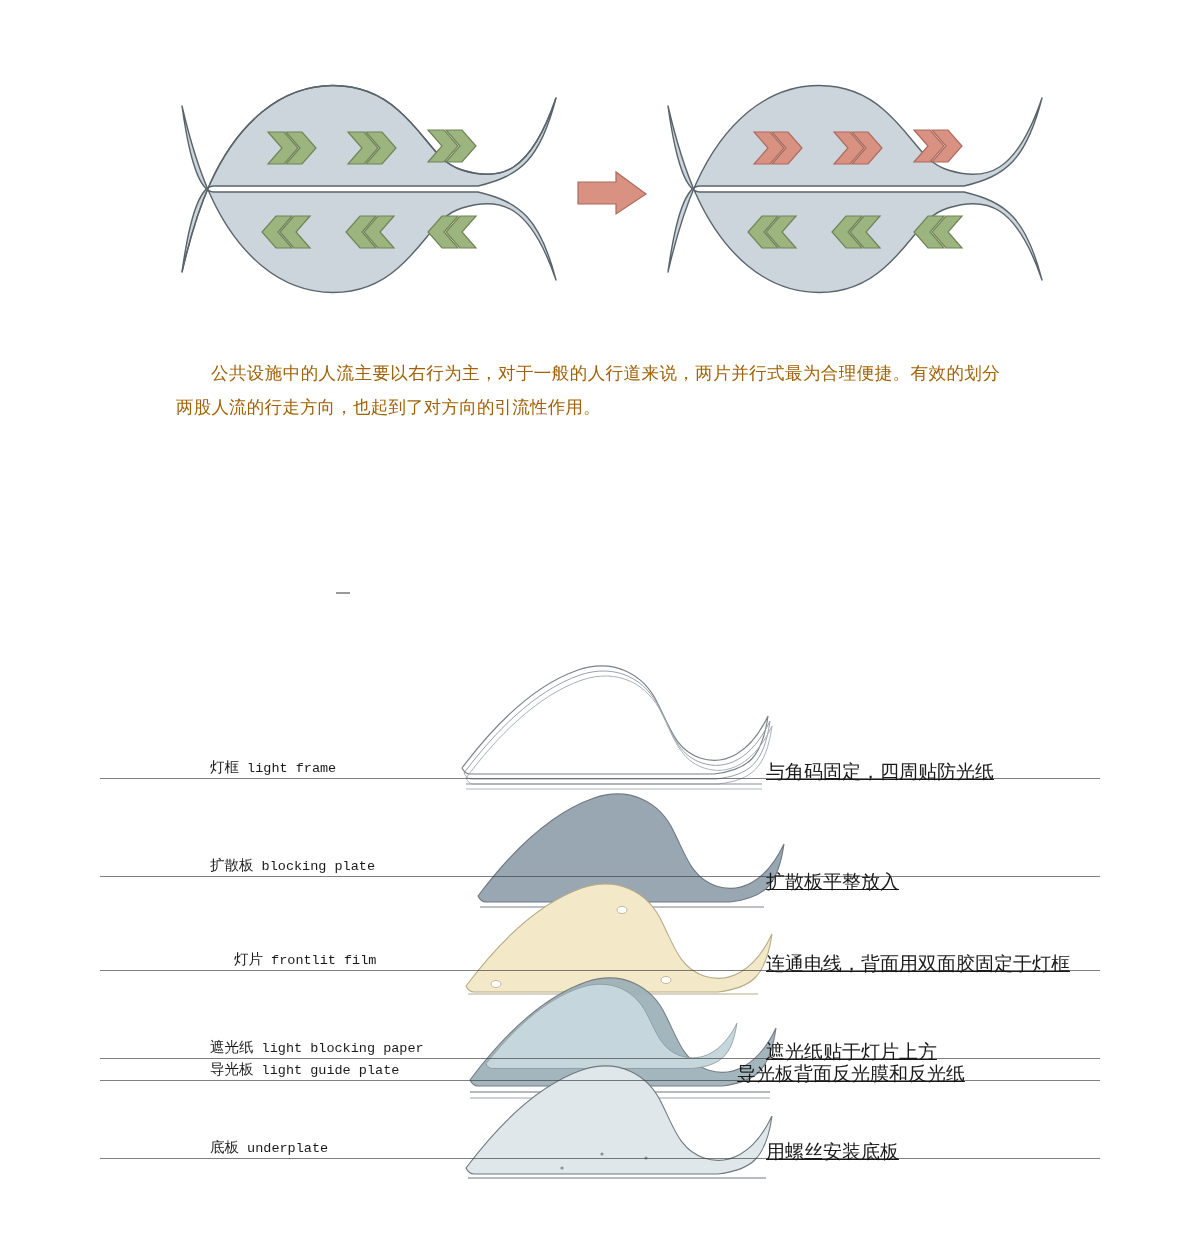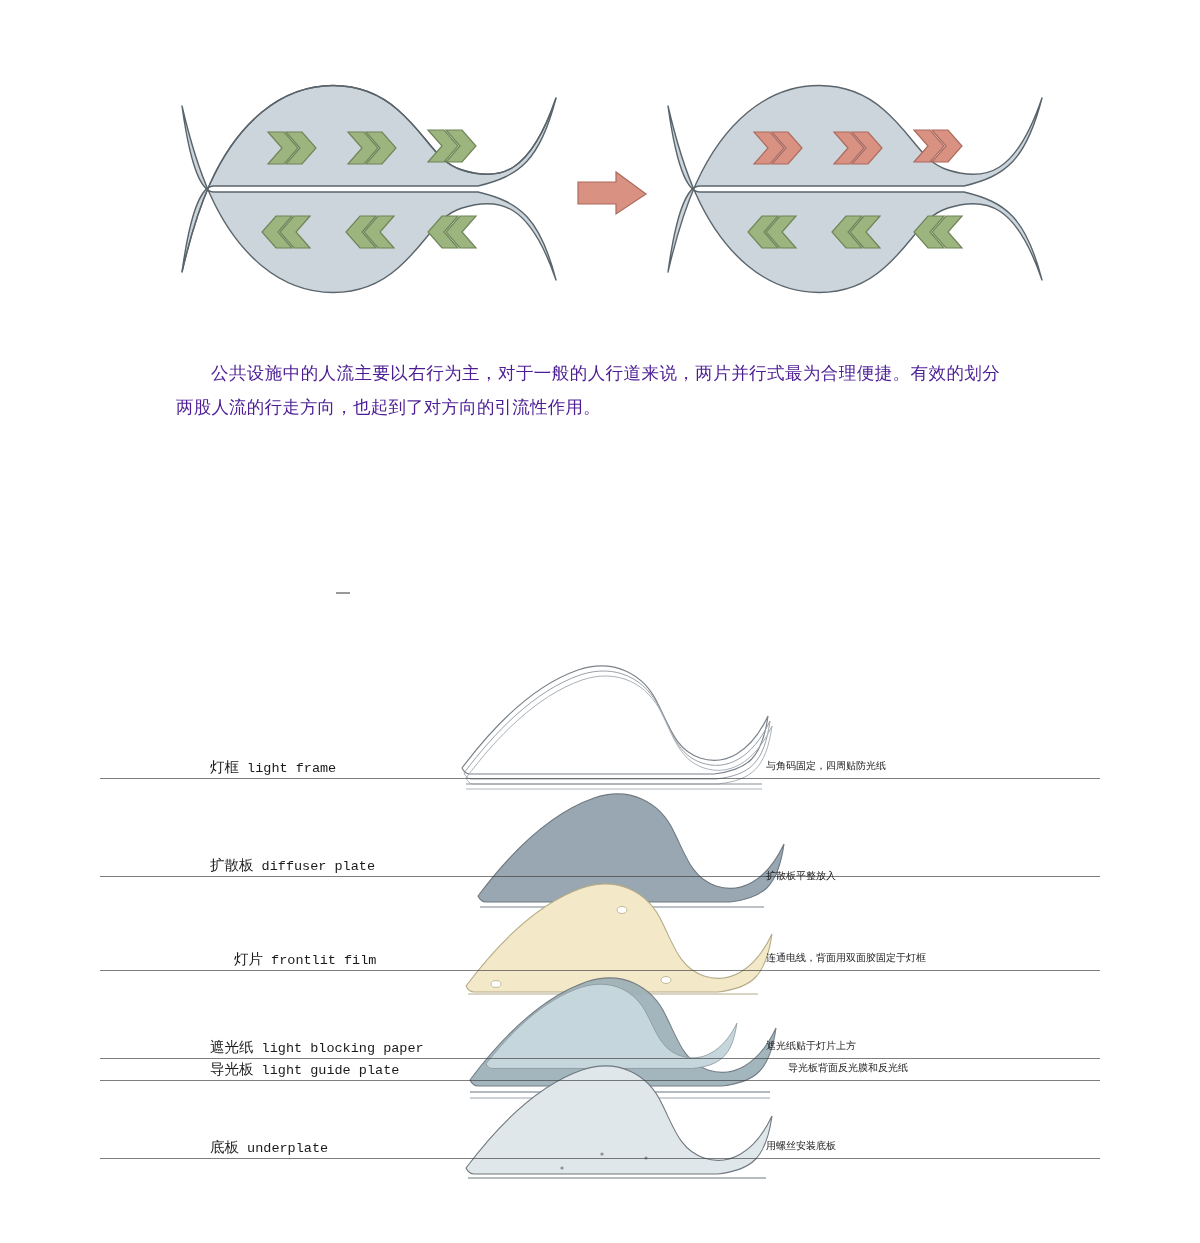--- a/index.html
+++ b/index.html
@@ -30,21 +30,21 @@
     position: absolute;
     left: 176px;
     top: 356px;
     width: 824px;
   }
   .para {
     font-family: "Liberation Serif", serif;
     font-size: 17.5px;
     line-height: 34px;
     text-indent: 2em;
-    color: #4c1d95;
+    color: #a16207;
     margin: 0 0 16px 0;
     text-align: justify;
     letter-spacing: 0.2px;
   }
 
   
   #stray-dash {
     position: absolute;
     left: 336px;
     top: 592px;
@@ -82,23 +82,24 @@
     color: #1a1a1a;
     white-space: nowrap;
   }
   .label-left .cn {
     font-family: "Liberation Serif", serif;
     font-size: 14.5px;
   }
   .label-right {
     position: absolute;
     font-family: "Liberation Serif", serif;
-    font-size: 10px;
+    font-size: 19px;
     color: #1a1a1a;
     white-space: nowrap;
+    text-decoration: underline;
   }
   svg { display: block; }
 </style>
 </head>
 <body>
 
 <div id="flow-diagram">
   <svg width="1200" height="330" viewBox="0 0 1200 330">
     <defs>
 
@@ -232,21 +233,21 @@
       <span>light frame</span>
     </div>
     <div class="label-right" style="left:766px; top:119px;">与角码固定，四周贴防光纸</div>
   </div>
 
   <div class="layer-row">
     <div class="rule left" style="top:236px;"></div>
     <div class="rule right" style="top:236px;"></div>
     <div class="label-left" style="left:210px; top:216px;">
       <span class="cn">扩散板</span>
-      <span>diffuser plate</span>
+      <span>blocking plate</span>
     </div>
     <div class="label-right" style="left:766px; top:217px;margin-top:12px;">扩散板平整放入</div>
   </div>
 
   <div class="layer-row">
     <div class="rule left" style="top:330px;"></div>
     <div class="rule right" style="top:330px;"></div>
     <div class="label-left" style="left:210px; top:310px;margin-left:24px;">
       <span class="cn">灯片</span>
       <span>frontlit film</span>
@@ -264,21 +265,21 @@
     <div class="label-right" style="left:766px; top:399px;">遮光纸贴于灯片上方</div>
   </div>
 
   <div class="layer-row">
     <div class="rule left" style="top:440px;"></div>
     <div class="rule right" style="top:440px;"></div>
     <div class="label-left" style="left:210px; top:420px;">
       <span class="cn">导光板</span>
       <span>light guide plate</span>
     </div>
-    <div class="label-right" style="left:788px; top:421px;">导光板背面反光膜和反光纸</div>
+    <div class="label-right" style="left:737px; top:421px;">导光板背面反光膜和反光纸</div>
   </div>
 
   <div class="layer-row">
     <div class="rule left" style="top:518px;"></div>
     <div class="rule right" style="top:518px;"></div>
     <div class="label-left" style="left:210px; top:498px;text-align:right;">
       <span class="cn">底板</span>
       <span>underplate</span>
     </div>
     <div class="label-right" style="left:766px; top:499px;text-align:right;">用螺丝安装底板</div>

